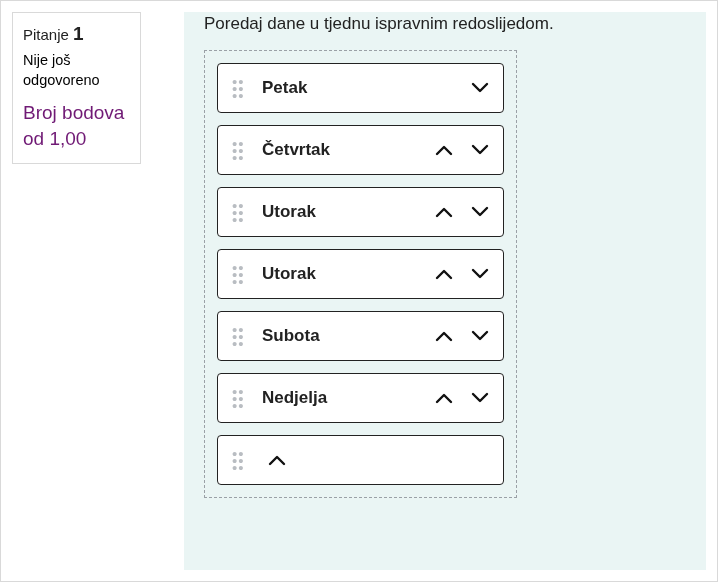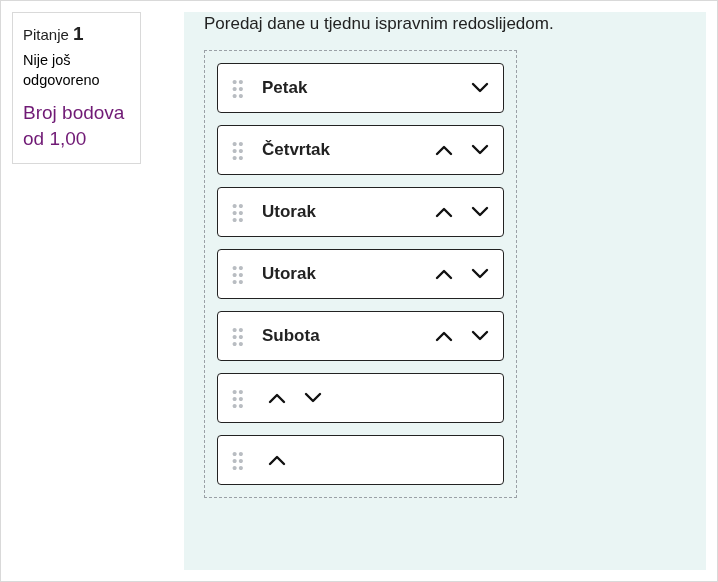--- a/index.html
+++ b/index.html
@@ -215,20 +215,21 @@
           </span>
         </span>
       </div>
 
       <div class="sort-item">
         <span class="grip">
           <span class="grip-row">••</span>
             <span class="grip-row">••</span>
             <span class="grip-row">••</span>
         </span>
+        <span class="item-label">Nedjelja</span>
         <span class="arrows">
           <span class="arrow">
             <svg width="18" height="12" viewBox="0 0 18 12">
                 <path d="M2 10 L9 3 L16 10"></path>
               </svg>
           </span>
           <span class="arrow">
             <svg width="18" height="12" viewBox="0 0 18 12">
                 <path d="M2 2 L9 9 L16 2"></path>
               </svg>

